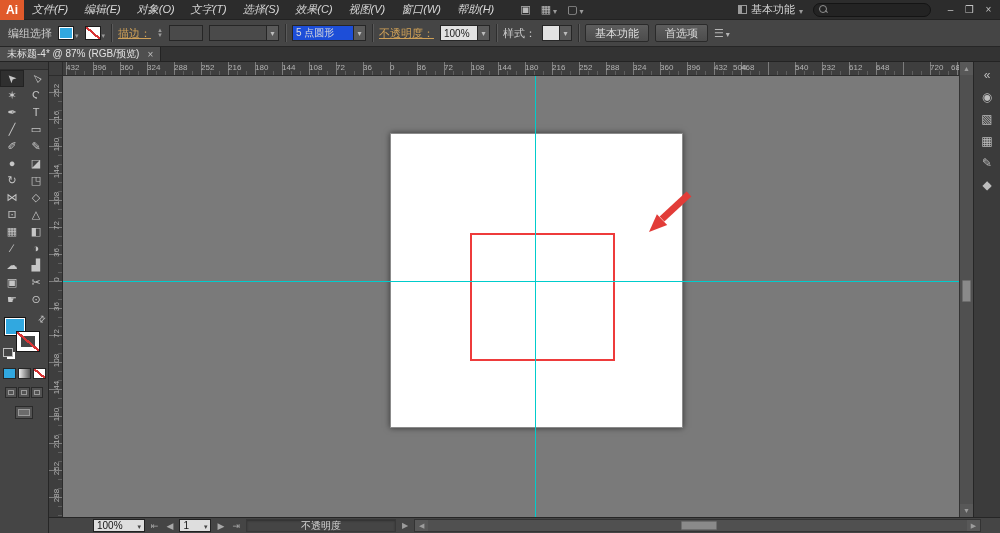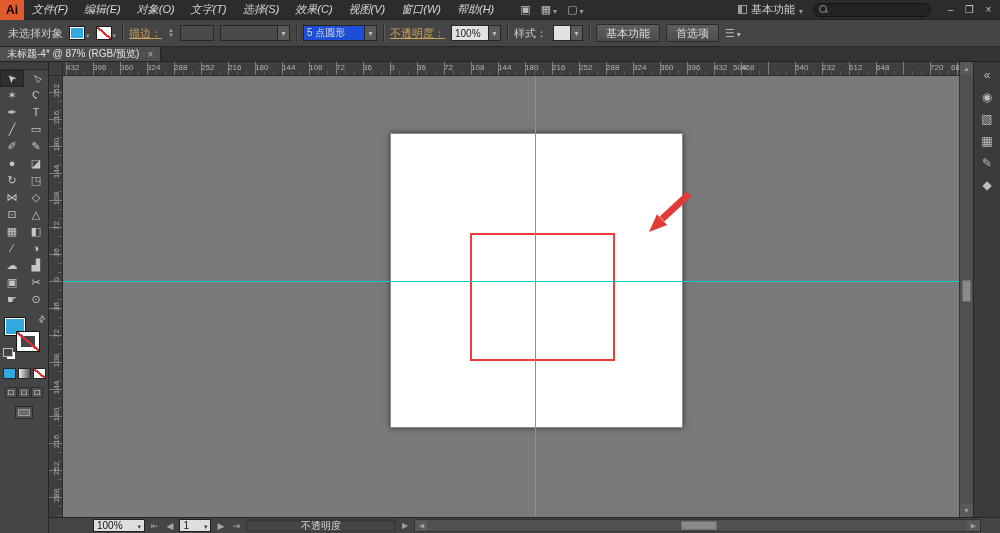--- a/index.html
+++ b/index.html
@@ -1,21 +1,21 @@
 <!DOCTYPE html>
 <html style="--accent: #31a8e0; --guide: #00cccc;"><head>
 <meta charset="utf-8">
 <style>
   *{margin:0;padding:0;box-sizing:border-box;font-family:"Liberation Sans","DejaVu Sans",sans-serif;}
   html,body{width:1000px;height:533px;overflow:hidden;}
   body{position:relative;background:#333;font-size:11px;color:#ccc;user-select:none;}
 
   
   #menubar{position:absolute;top:0;left:0;right:0;height:20px;background:#2c2c2c;display:flex;align-items:center;border-bottom:1px solid #222;}
-  #app-logo{width:24px;height:20px;background:#e05a2b;color:#000000;font-weight:bold;font-size:12px;display:flex;align-items:center;justify-content:center;}
+  #app-logo{width:24px;height:20px;background:#e05a2b;color:#ffffff;font-weight:bold;font-size:12px;display:flex;align-items:center;justify-content:center;}
   .menu-item{padding:0 8px;height:20px;display:flex;align-items:center;color:#d6d6d6;cursor:default;}
   #appbar-icons{display:flex;gap:10px;margin-left:18px;}
   .appbar-icon{color:#b9b9b9;font-size:11px;display:flex;align-items:center;gap:2px;}
   .appbar-icon .caret::after{content:"▾";font-size:8px;color:#9a9a9a;}
   #menubar-right{margin-left:auto;display:flex;align-items:center;gap:10px;padding-right:2px;}
   #workspace-switcher{display:flex;align-items:center;gap:4px;color:#d0d0d0;}
   #workspace-switcher .ws-ic{width:9px;height:9px;border:1px solid #9a9a9a;background:linear-gradient(90deg,#9a9a9a 50%,transparent 50%);}
   #workspace-switcher .caret::after{content:"▾";font-size:8px;color:#9a9a9a;}
   #searchbox{width:118px;height:14px;background:#232323;border:1px solid #141414;border-radius:8px;display:flex;align-items:center;padding:0 5px;gap:4px;}
   #searchbox input{flex:1;background:transparent;border:none;outline:none;color:#ccc;font-size:10px;min-width:0;}
@@ -159,21 +159,21 @@
     </div>
     <div id="window-controls">
       <span class="win-btn">–</span>
       <span class="win-btn">❒</span>
       <span class="win-btn">×</span>
     </div>
   </div>
 </div>
 
 <div id="controlbar">
-  <span>未选择对象</span>
+  <span>编组选择</span>
   <div class="swatch-wrap">
     <span id="cb-fill" class="swatch"></span>
     <span class="caret"></span>
   </div>
   <div class="swatch-wrap">
     <span id="cb-stroke" class="swatch"></span>
     <span class="caret"></span>
   </div>
   <span class="cb-sep"></span>
   <span class="cb-link">描边：</span>

